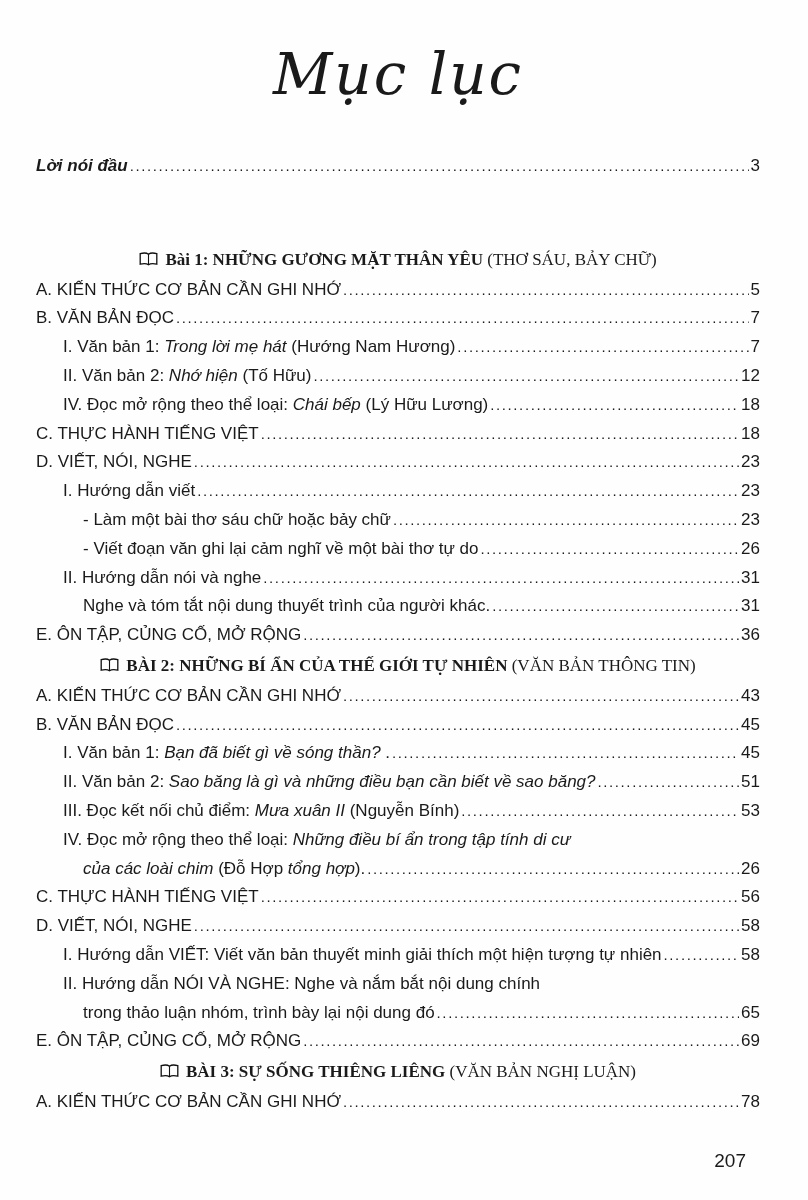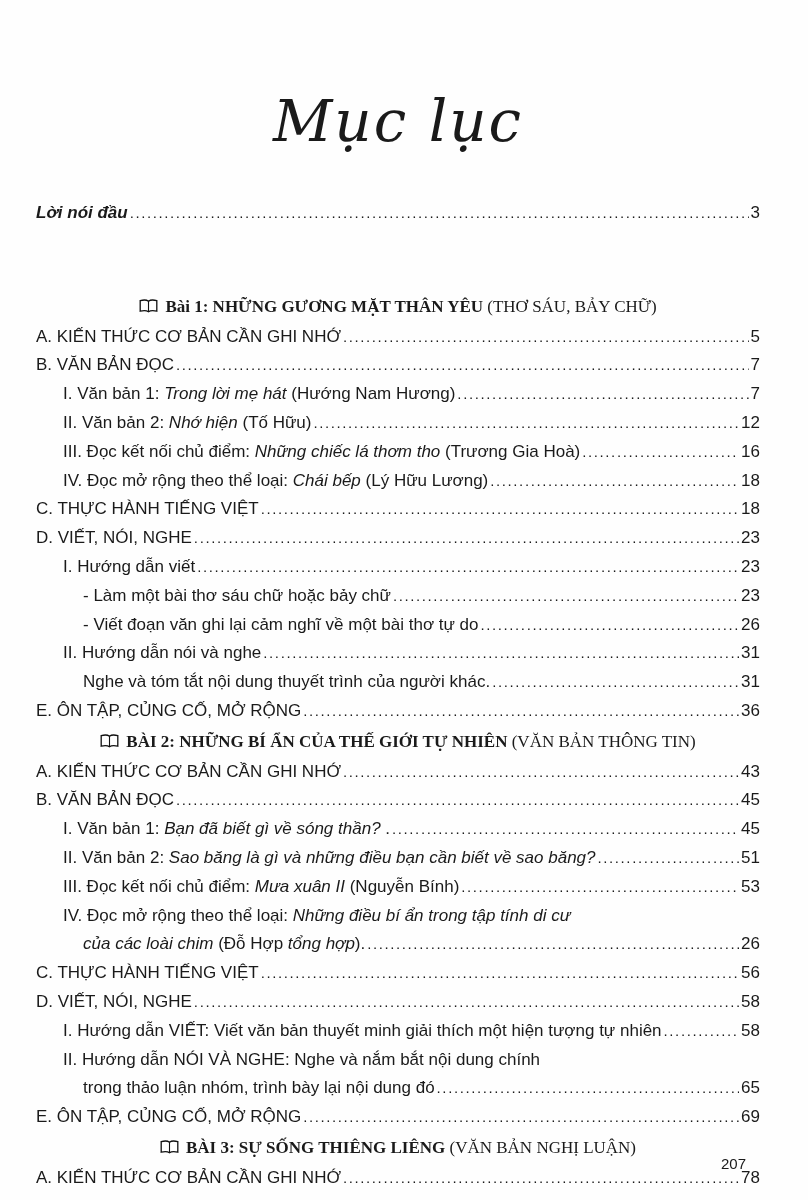--- a/index.html
+++ b/index.html
@@ -21,21 +21,20 @@
   }
   .title {
     text-align: center;
     font-family: "DejaVu Serif", serif;
     font-style: italic;
     font-weight: 500;
     font-size: 58px;
     padding-top: 40px;
     margin-bottom: 44px;
     letter-spacing: 2px;
-    margin-top: 47px;
   }
   #toc .row {
     display: flex;
     align-items: baseline;
     line-height: 28.8px;
     white-space: nowrap;
     overflow: hidden;
   }
   #toc > .row:first-child { margin-bottom: 65px; }
   .row .text { flex: 0 0 auto; }
@@ -67,21 +66,21 @@
   }
   .book-icon {
     display: inline-block;
     margin-right: 7px;
     vertical-align: -1px;
   }
   .footer-page {
     position: absolute;
     right: 62px;
     bottom: 28px;
-    font-size: 15px;
+    font-size: 19px;
     color: #1a1a1a;
   }
 </style>
 </head>
 <body>
 
 <div class="page">
   <div class="title">Mục lục</div>
   <div id="toc">
       <div class="row entry indent-0">
@@ -107,25 +106,20 @@
         <span class="text"><span class="seg-n">I. Văn bản 1: </span><span class="seg-i">Trong lời mẹ hát </span><span class="seg-n">(Hướng Nam Hương) </span></span>
         <span class="dots"></span>
         <span class="pagenum">7</span>
       </div>
       <div class="row entry indent-1">
         <span class="text"><span class="seg-n">II. Văn bản 2: </span><span class="seg-i">Nhớ hiện </span><span class="seg-n">(Tố Hữu)</span></span>
         <span class="dots"></span>
         <span class="pagenum">12</span>
       </div>
       <div class="row entry indent-1">
-        <span class="text"><span class="seg-n">III. Đọc kết nối chủ điểm: </span><span class="seg-i">Những chiếc lá thơm tho </span><span class="seg-n">(Trương Gia Hoà) </span></span>
-        <span class="dots"></span>
-        <span class="pagenum">16</span>
-      </div>
-      <div class="row entry indent-1">
         <span class="text"><span class="seg-n">IV. Đọc mở rộng theo thể loại: </span><span class="seg-i">Chái bếp </span><span class="seg-n">(Lý Hữu Lương)</span></span>
         <span class="dots"></span>
         <span class="pagenum">18</span>
       </div>
       <div class="row entry indent-0">
         <span class="text"><span class="seg-n">C. THỰC HÀNH TIẾNG VIỆT </span></span>
         <span class="dots"></span>
         <span class="pagenum">18</span>
       </div>
       <div class="row entry indent-0">

